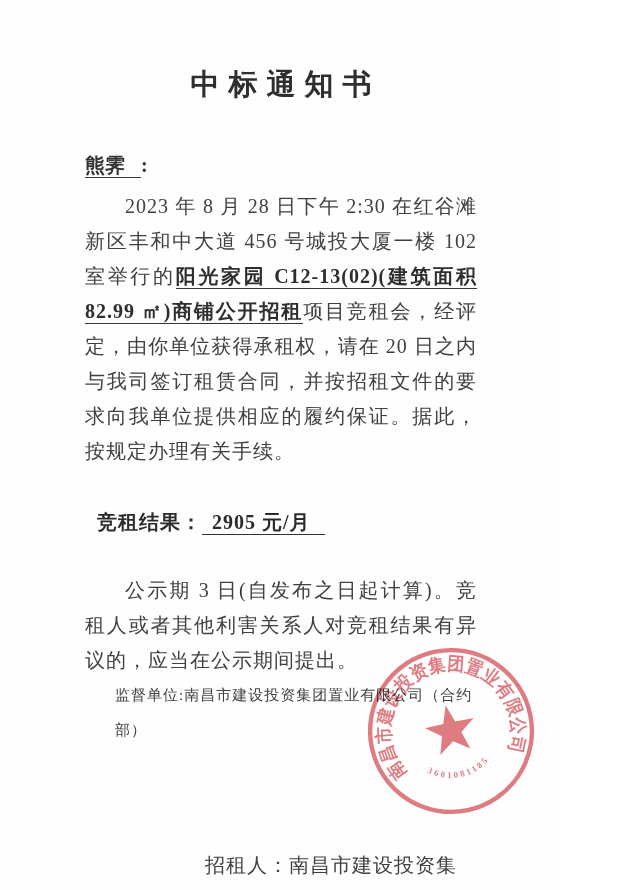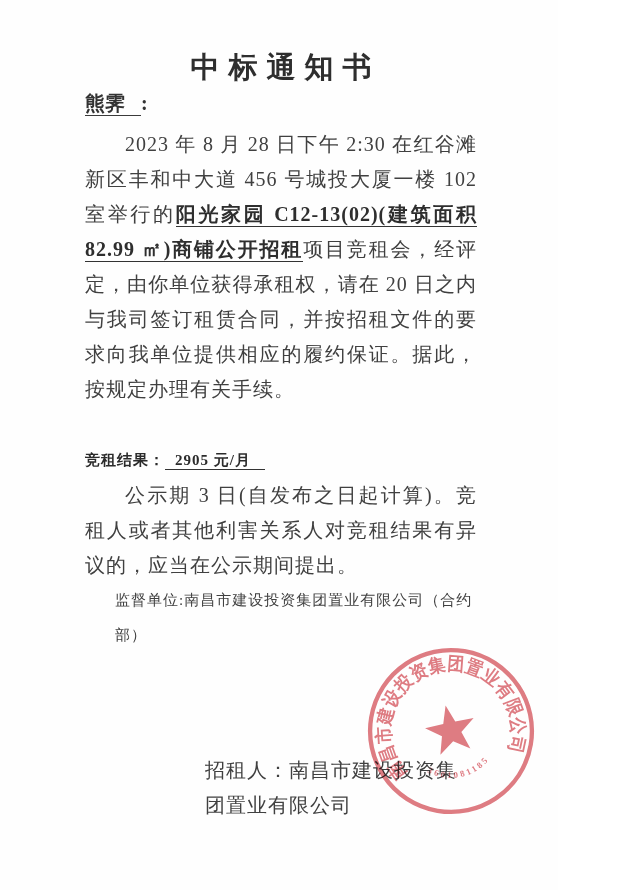--- a/index.html
+++ b/index.html
@@ -1,36 +1,37 @@
 <!DOCTYPE html>
 <html style="--seal-color: #d85f68;"><head>
 <meta charset="utf-8">
 <style>
   html,body{margin:0;padding:0;background:#ffffff;}
   .page{
     position:relative;
     width:558px;height:890px;
     box-sizing:border-box;
-    padding:0 81px 0 85px;
+    padding:17px 81px 0 85px;
     background:#fefefe;
     overflow:hidden;
     font-family:"Liberation Serif","DejaVu Serif",serif;
     color:#3a3a3a;
   }
   .doc-title{
     margin:48px 0 0 0;
     font-size:29px;
     line-height:38px;
     font-weight:700;
     color:#2e2e2e;
     text-align:center;
     letter-spacing:9px;
     padding-left:9px; 
   }
   .salutation{
+    margin-top:45px;
     font-size:20px;
     line-height:35px;
     font-weight:700;
     color:#333;
   }
   .salutation .uname{
     border-bottom:1.6px solid #3a3a3a;
     padding-right:16px;
     padding-bottom:1px;
   }
@@ -46,30 +47,31 @@
   .p1{margin-top:6px;}
   .indent{text-indent:2em;}
   .bold-ul{
     font-weight:700;
     color:#2e2e2e;
     border-bottom:1.7px solid #333;
     padding-bottom:1px;
   }
   .result-row{
     margin-top:36px;
-    font-size:15px;
+    font-size:20px;
     line-height:35px;
+    margin-left:12px;
   }
   .result-label{font-weight:700;color:#2b2b2b;letter-spacing:1px;}
   .result-value{
     font-weight:700;color:#2b2b2b;letter-spacing:1px;
     border-bottom:1.6px solid #333;
     padding:0 14px 1px 10px;
   }
-  .p2{}
+  .p2{margin-top:33px;}
   .plain-line{
     font-size:15px;
     line-height:35px;
     letter-spacing:1px;
     color:#404040;
     padding-left:2em;
   }
   .footer{margin-top:100px;}
   .lessor-line{
     font-size:20px;

